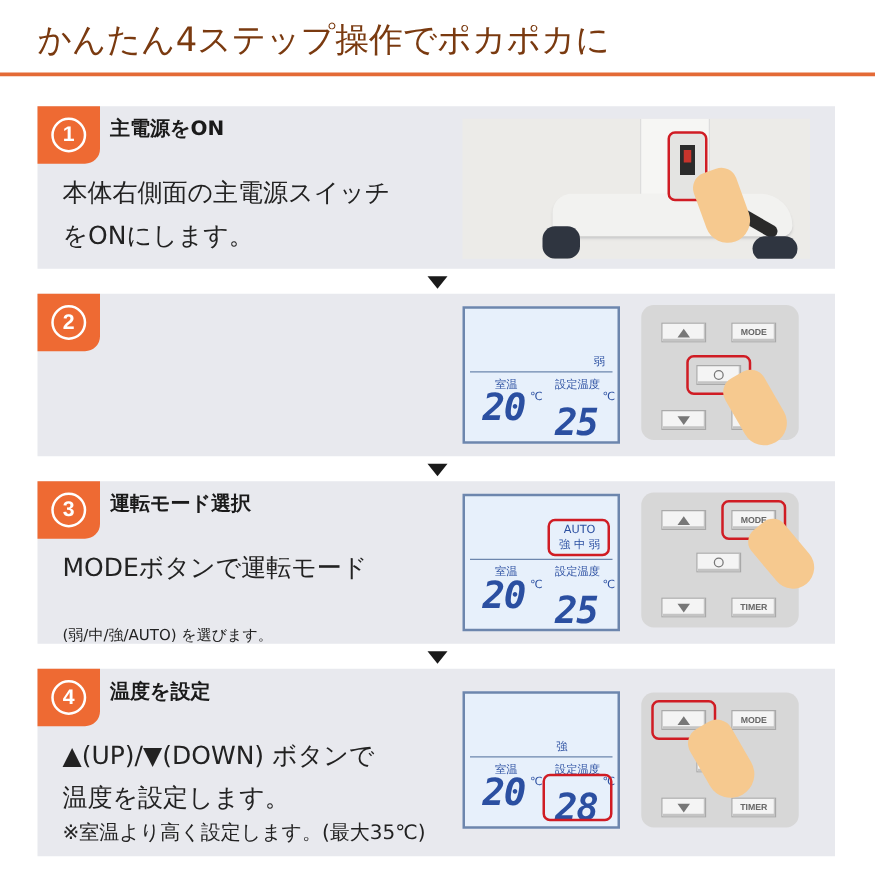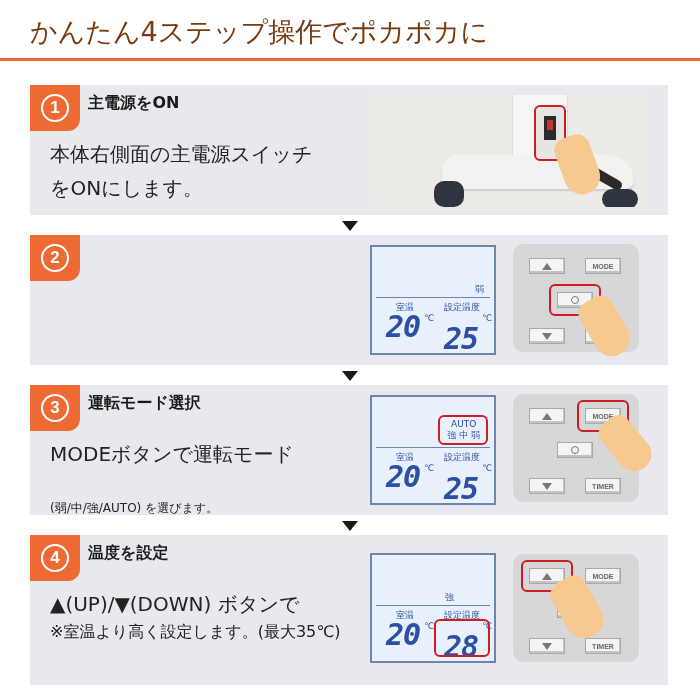--- a/index.html
+++ b/index.html
@@ -200,20 +200,21 @@
 </div>
 <div class="arrow-down" style="top:521px;"></div>
 
 <div class="step" style="top:535px;height:150px;">
   <div class="step-badge">
       <div class="circle">4</div>
     </div>
   <div class="step-heading">温度を設定</div>
   <div class="step-desc">
     <div>▲(UP)/▼(DOWN) ボタンで</div>
+    <div>温度を設定します。</div>
     <span class="step-note">※室温より高く設定します。(最大35℃)</span>
   </div>
 </div>
 <div class="lcd" style="top:553px;">
   <div class="mode" style="top:36px;right:40px;">強</div>
   <div class="rule"></div>
   <div class="lbl-room">室温</div>
   <div class="lbl-set">設定温度</div>
   <div class="num-room">20</div>
   <div class="deg1">℃</div>

